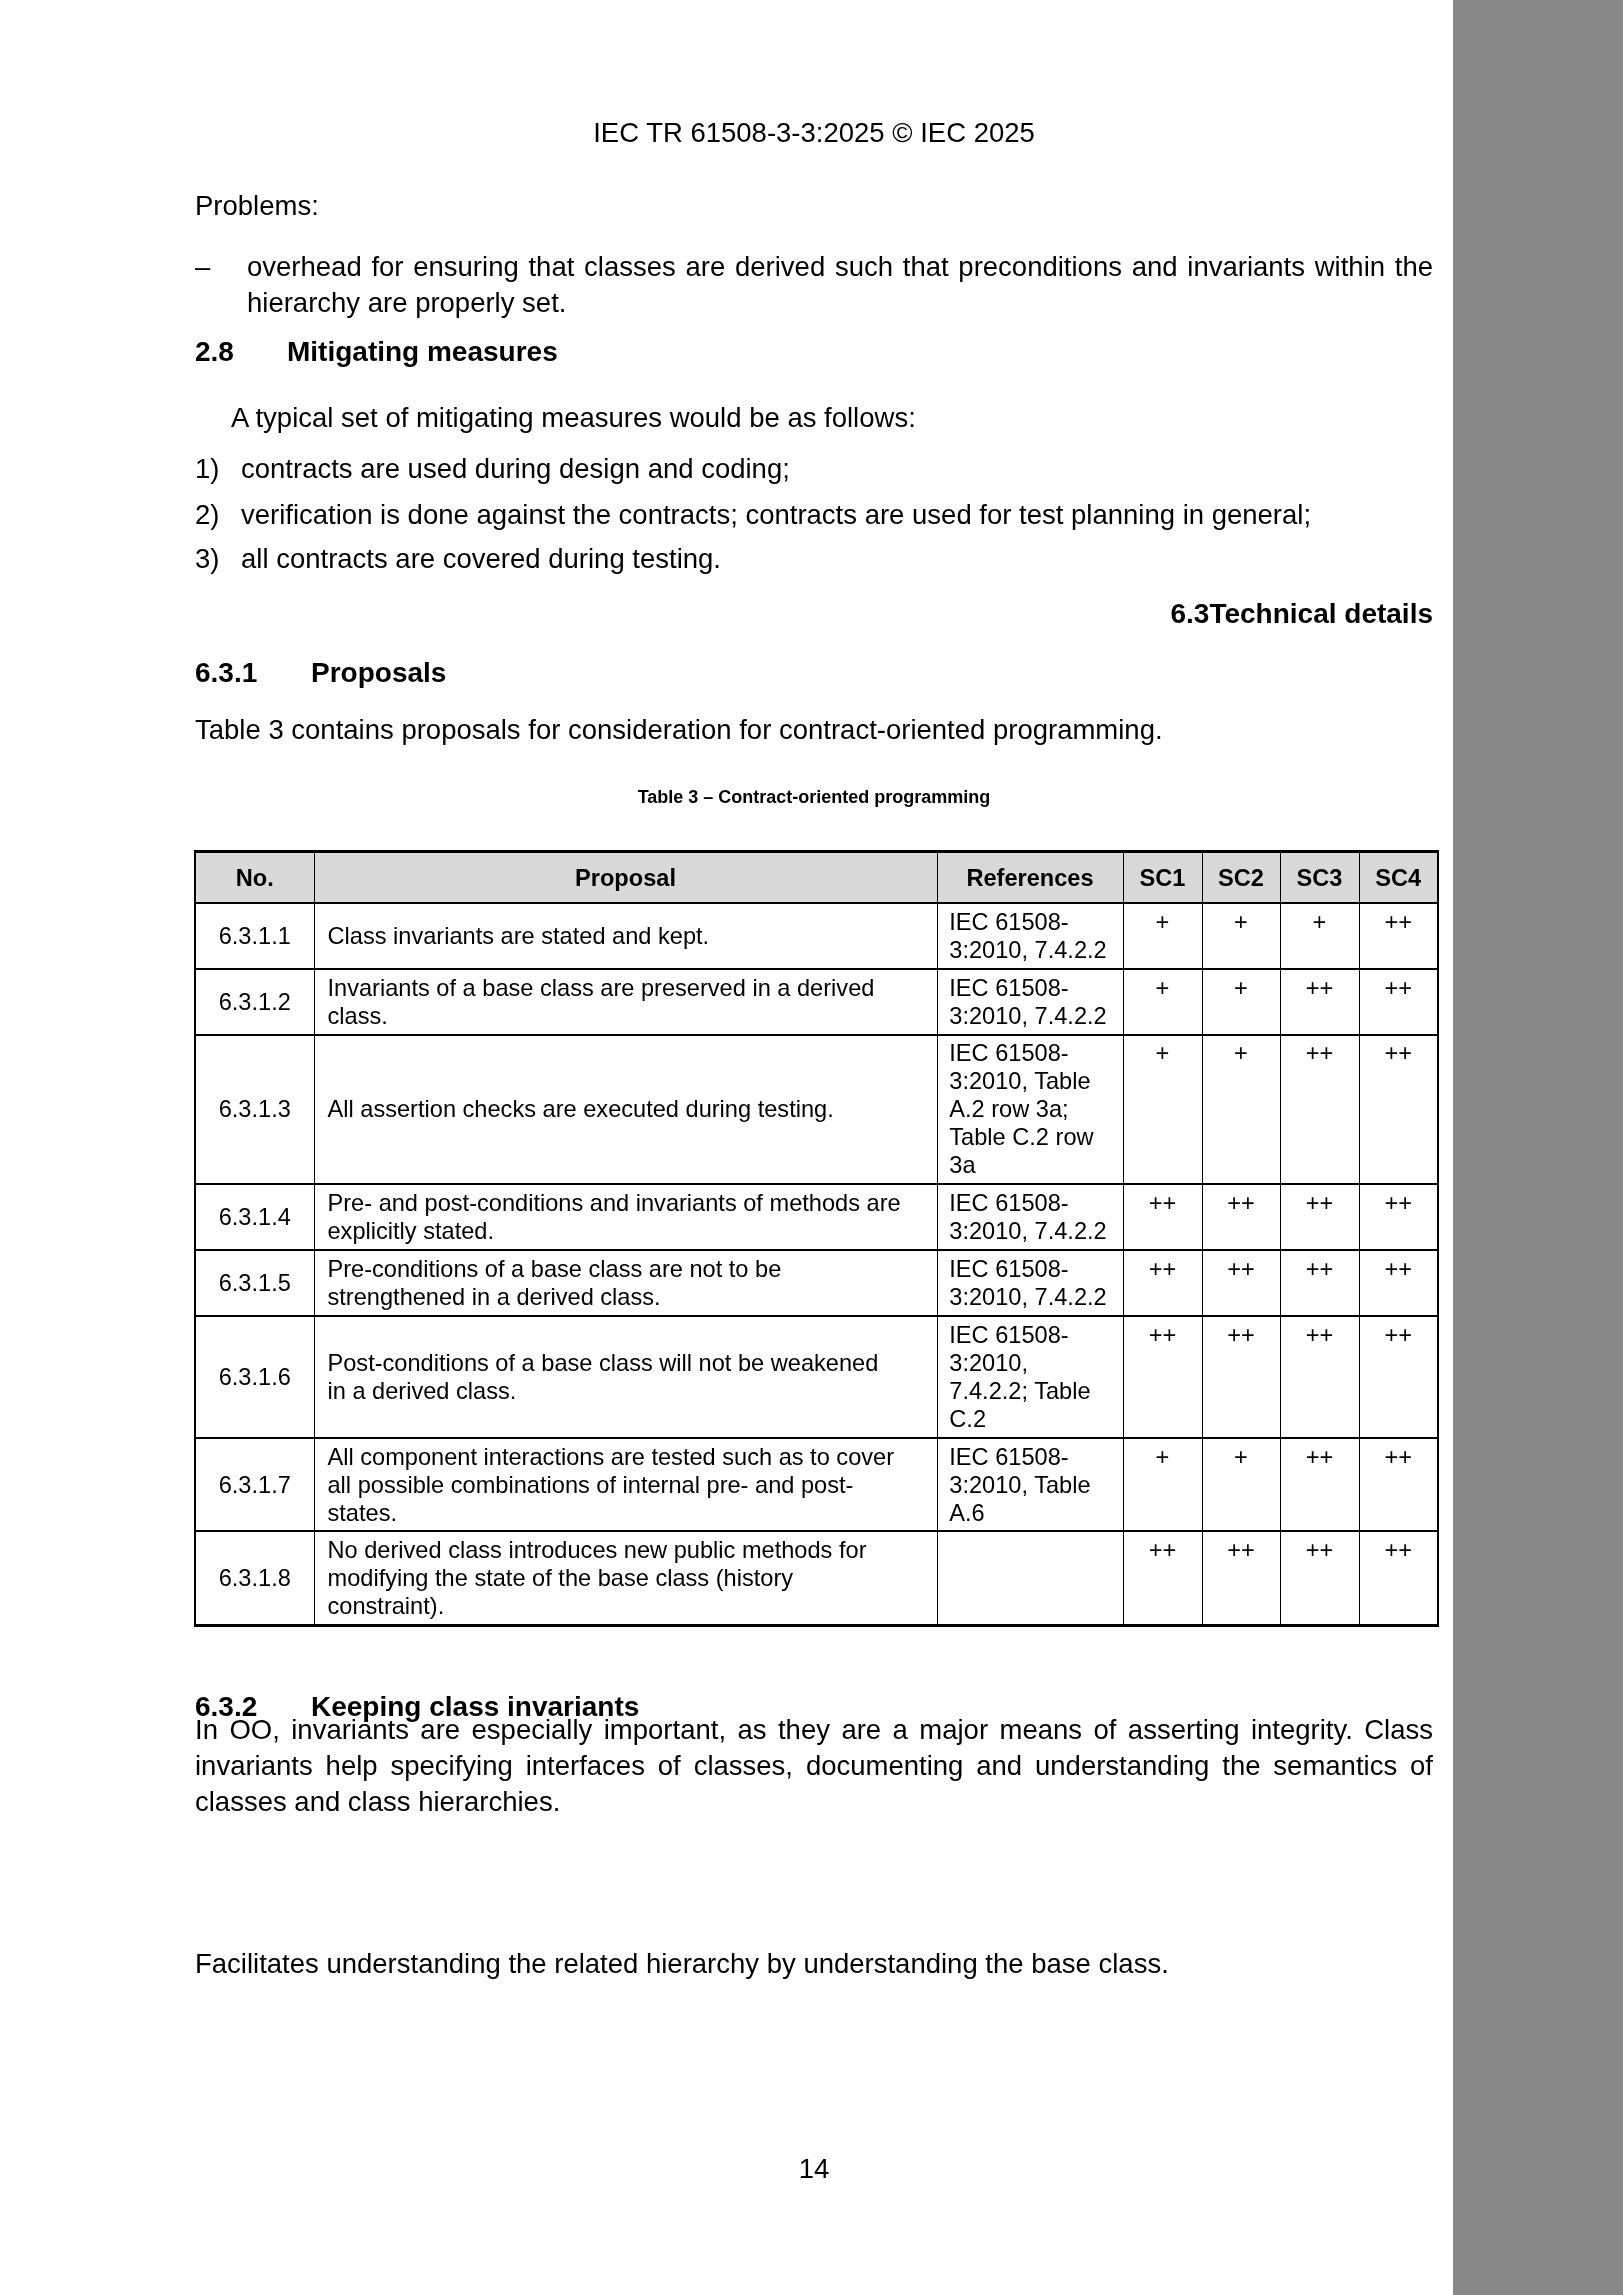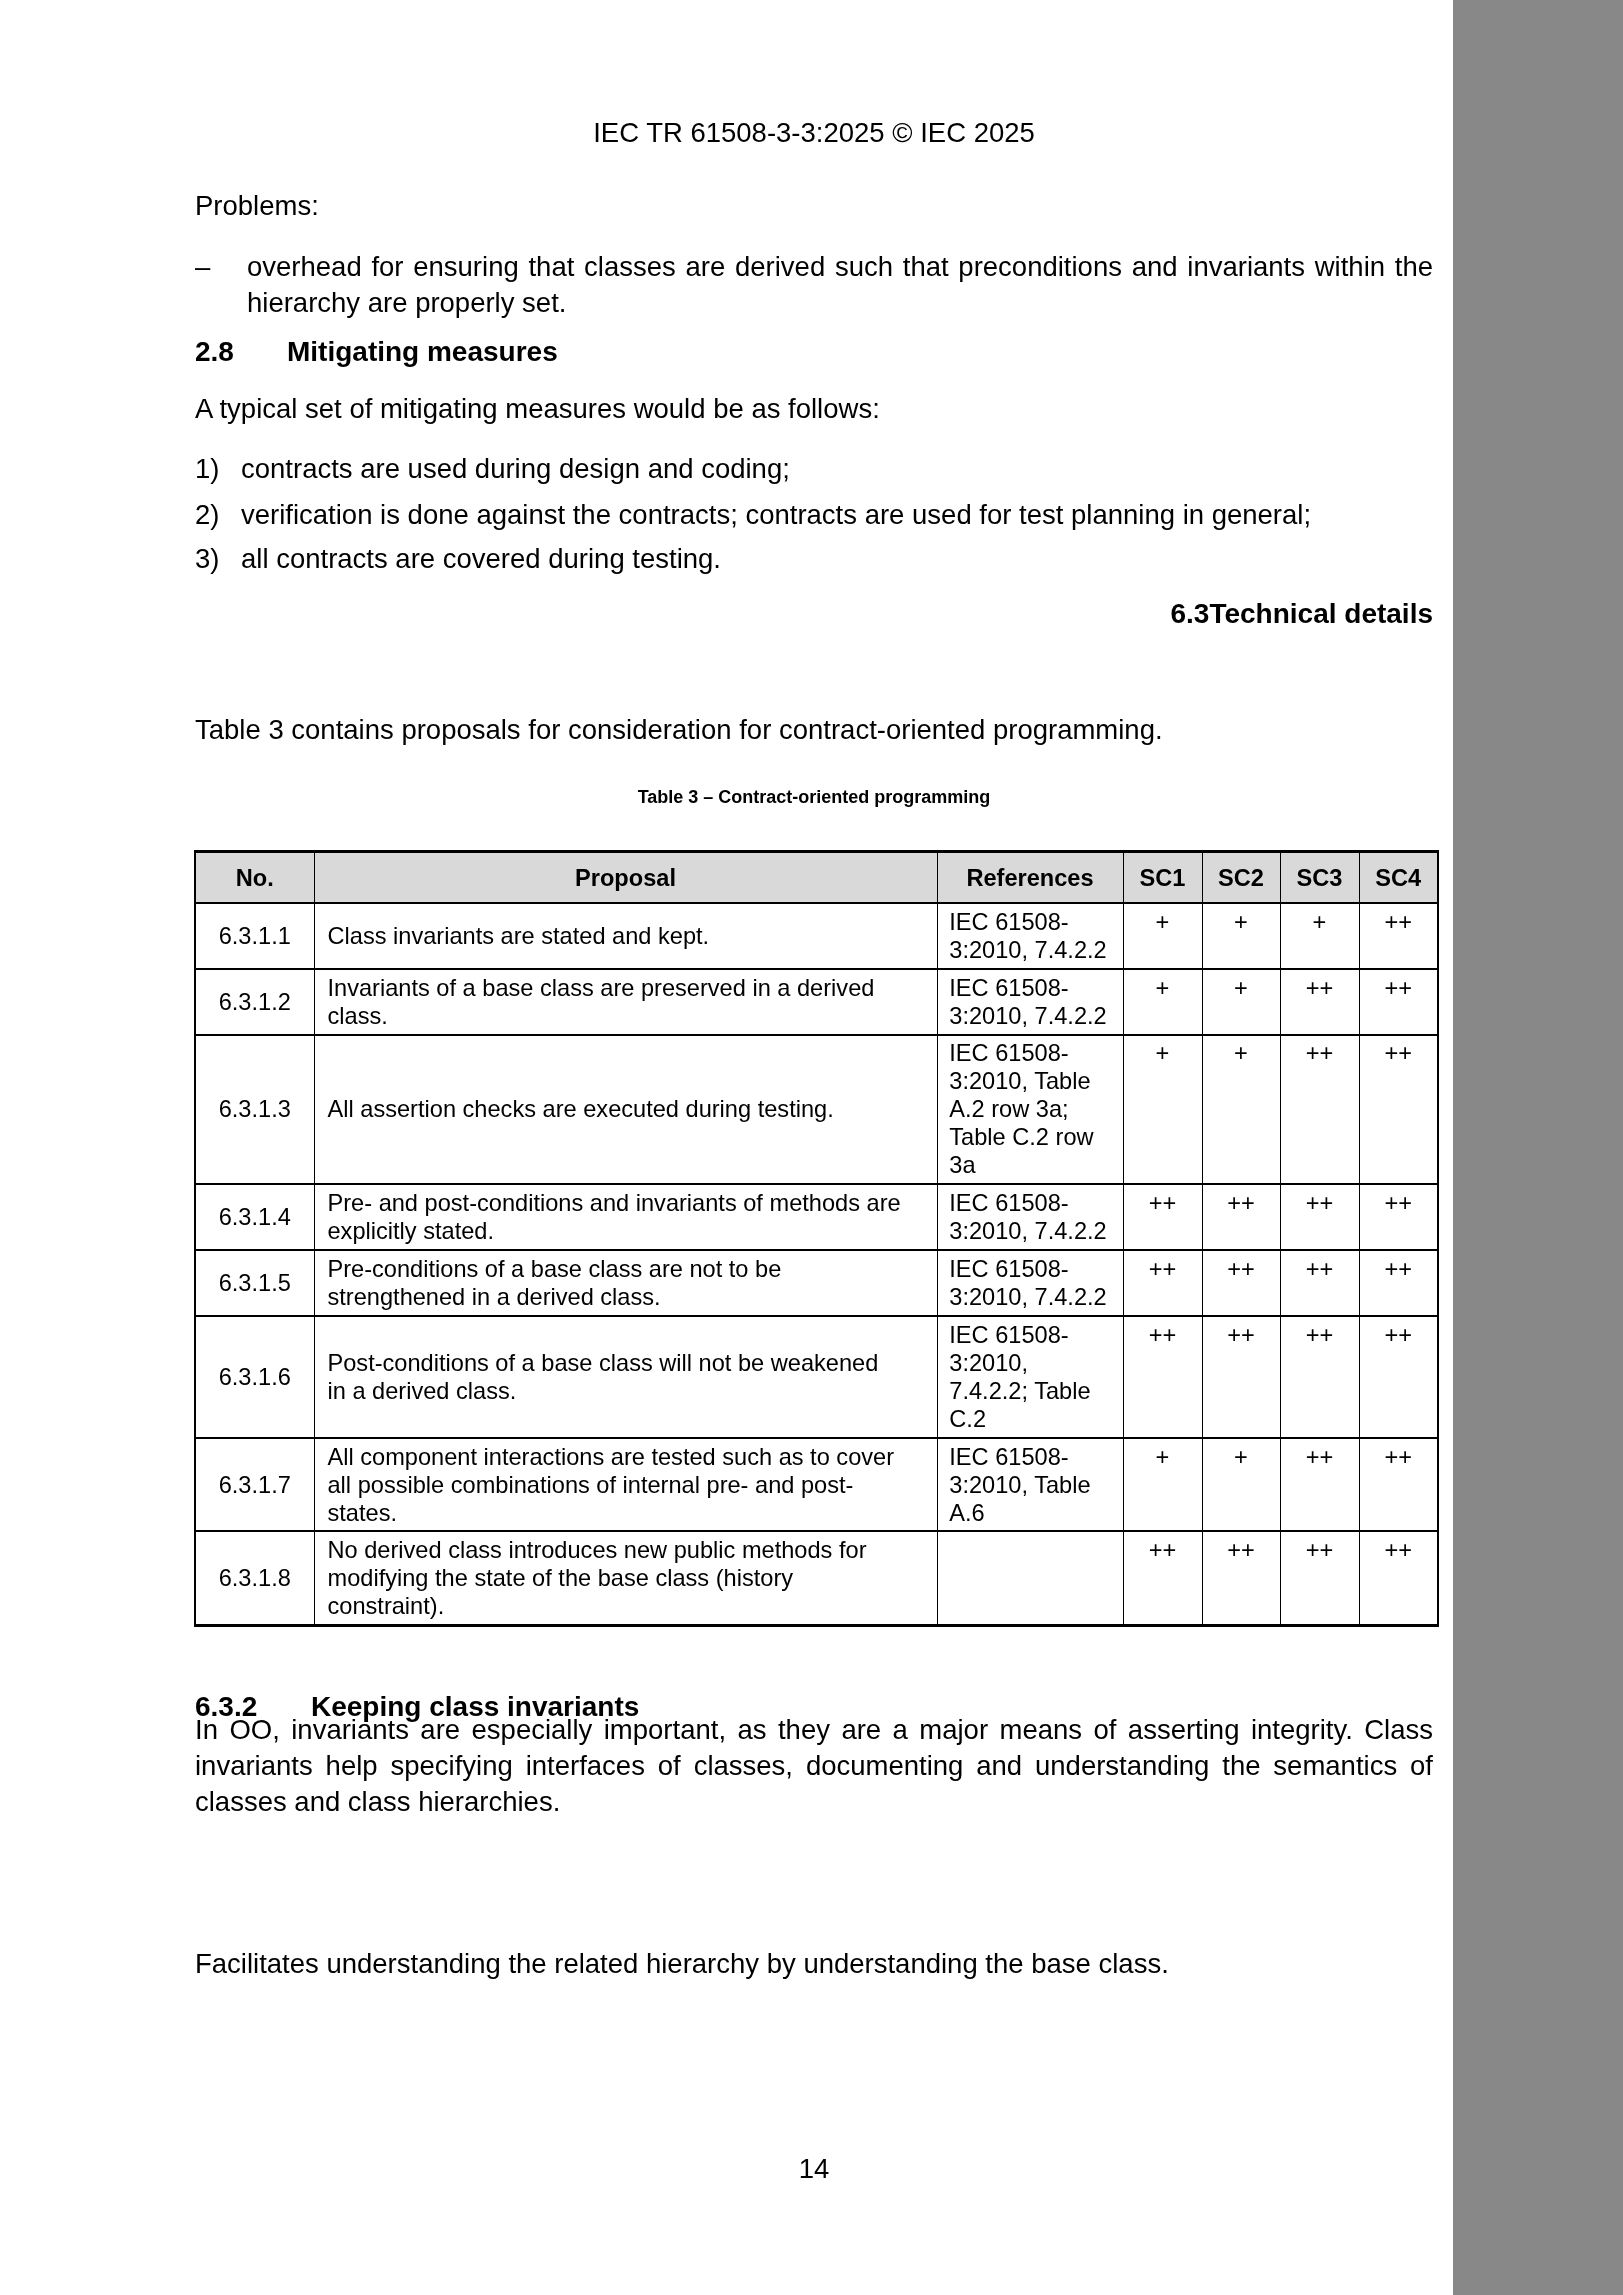--- a/index.html
+++ b/index.html
@@ -72,39 +72,42 @@
 
   <div class="abs body-text flexrow" style="top:249px;">
     <span class="marker-dash">–</span>
     <span class="li-text justify">overhead for ensuring that classes are derived such that preconditions and invariants within the hierarchy are properly set.</span>
   </div>
 
   <div class="abs heading" style="top:335px;">
     <span class="hnum2">2.8</span><span>Mitigating measures</span>
   </div>
 
-  <div class="abs body-text" style="top:391px;">A typical set of mitigating measures would be as follows:</div>
+  <div class="abs body-text" style="top:400px;margin-left:36px;">A typical set of mitigating measures would be as follows:</div>
 
   <div class="abs body-text flexrow" style="top:451px;">
     <span class="marker-num">1)</span>
     <span class="li-text">contracts are used during design and coding;</span>
   </div>
   <div class="abs body-text flexrow" style="top:497px;">
     <span class="marker-num">2)</span>
     <span class="li-text">verification is done against the contracts; contracts are used for test planning in general;</span>
   </div>
   <div class="abs body-text flexrow" style="top:541px;">
     <span class="marker-num">3)</span>
     <span class="li-text">all contracts are covered during testing.</span>
   </div>
 
   <div class="abs heading" style="top:597px;text-align:right;">
     <span class="hnum2">6.3</span><span>Technical details</span>
   </div>
 
+  <div class="abs heading" style="top:656px;">
+    <span class="hnum3">6.3.1</span><span>Proposals</span>
+  </div>
 
   <div class="abs body-text" style="top:712px;">Table 3 contains proposals for consideration for contract-oriented programming.</div>
 
   <div class="abs caption" style="top:780px;">Table 3 – Contract-oriented programming</div>
 
   <table class="proposals">
     <colgroup>
       <col style="width:119px">
         <col style="width:623px">
         <col style="width:186px">

